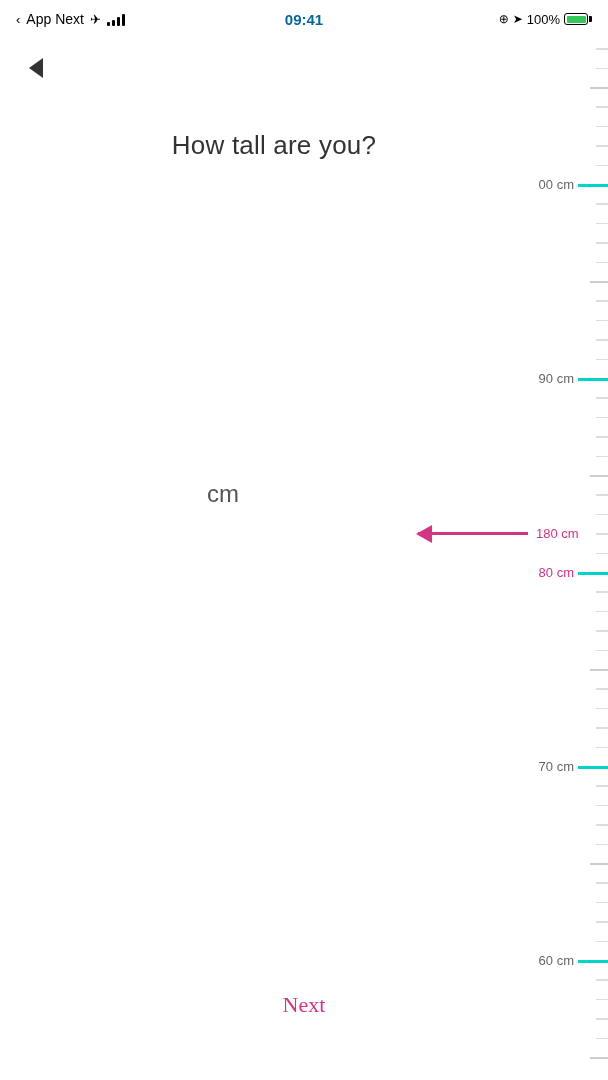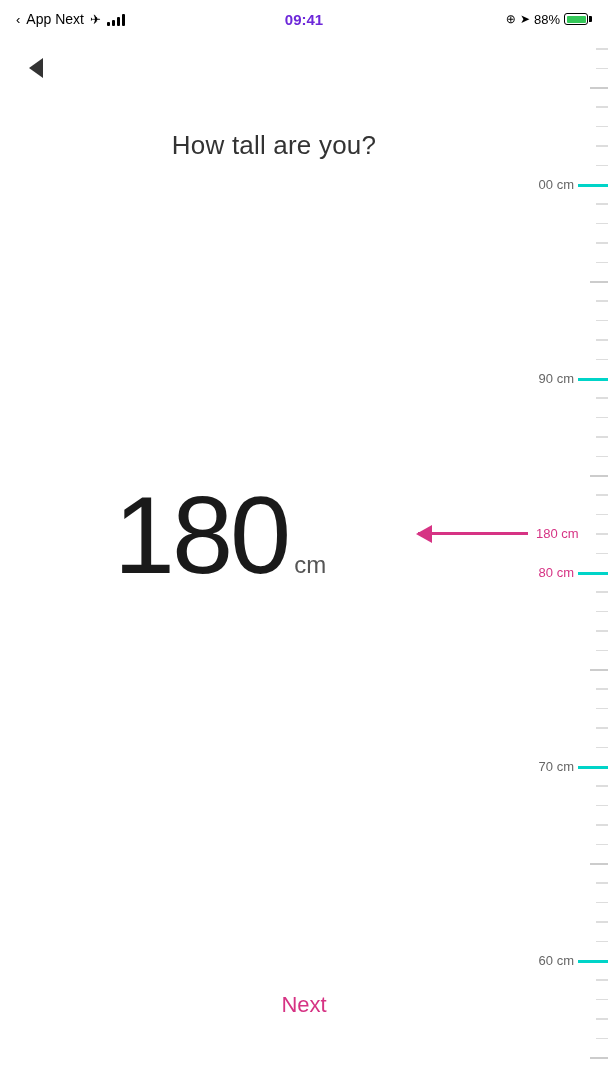--- a/index.html
+++ b/index.html
@@ -32,21 +32,21 @@
       align-items: center;
       gap: 6px;
       font-size: 14px;
       font-weight: 500;
       color: #000;
     }
 
     .status-center {
       font-size: 15px;
       font-weight: 600;
-      color: #6d28d9;
+      color: #0369a1;
       position: absolute;
       left: 50%;
       transform: translateX(-50%);
     }
 
     .status-right {
       display: flex;
       align-items: center;
       gap: 4px;
     }
@@ -193,20 +193,21 @@
     .next-button {
       position: absolute;
       bottom: 50px;
       left: 50%;
       transform: translateX(-50%);
       font-size: 22px;
       font-weight: 500;
       color: #d63384;
       cursor: pointer;
       padding: 12px 40px;
+      font-family: Liberation Serif, serif;
     }
 
     
     .battery {
       display: flex;
       align-items: center;
     }
     .battery-body {
       width: 24px;
       height: 12px;
@@ -256,38 +257,37 @@
       <div class="signal-bar" style="height:4px;"></div>
       <div class="signal-bar" style="height:6px;"></div>
       <div class="signal-bar" style="height:9px;"></div>
       <div class="signal-bar" style="height:12px;"></div>
     </div>
   </div>
   <div class="status-center">09:41</div>
   <div class="status-right">
     <span style="font-size:12px;">⊕</span>
     <span style="font-size:12px;">➤</span>
-    <span style="font-size:13px;">88%</span>
+    <span style="font-size:13px;">100%</span>
     <div class="battery">
       <div class="battery-body">
         <div class="battery-fill"></div>
       </div>
       <div class="battery-tip"></div>
     </div>
   </div>
 </div>
 
 <div class="back-button">
   <div class="back-chevron"></div>
 </div>
 
 <div class="question-title">How tall are you?</div>
 
 <div class="main-value-container">
-  <span class="main-value-number">180</span>
   <span class="main-value-unit">cm</span>
 </div>
 
 <div class="arrow-indicator">
   <div class="arrow-line">
     <div class="arrow-head"></div>
   </div>
   <span style="font-size:13px; color:#d63384; margin-left:8px; white-space:nowrap;">180 cm</span>
 </div>
 

